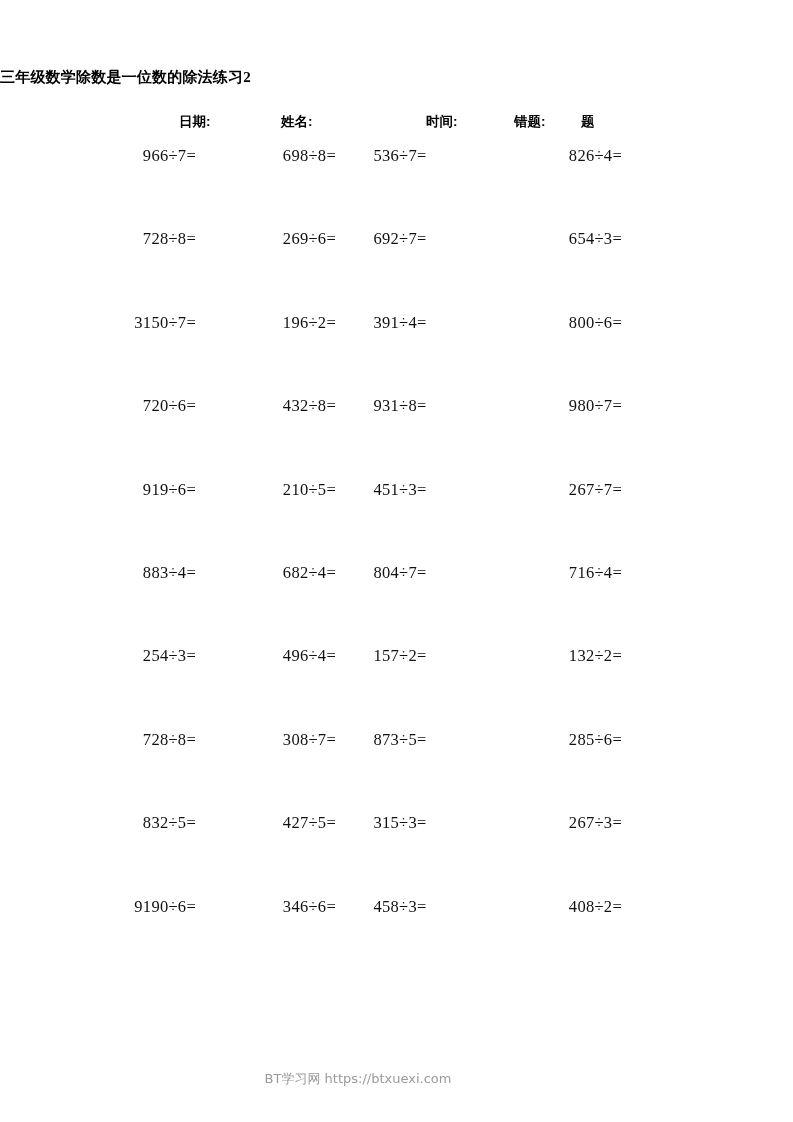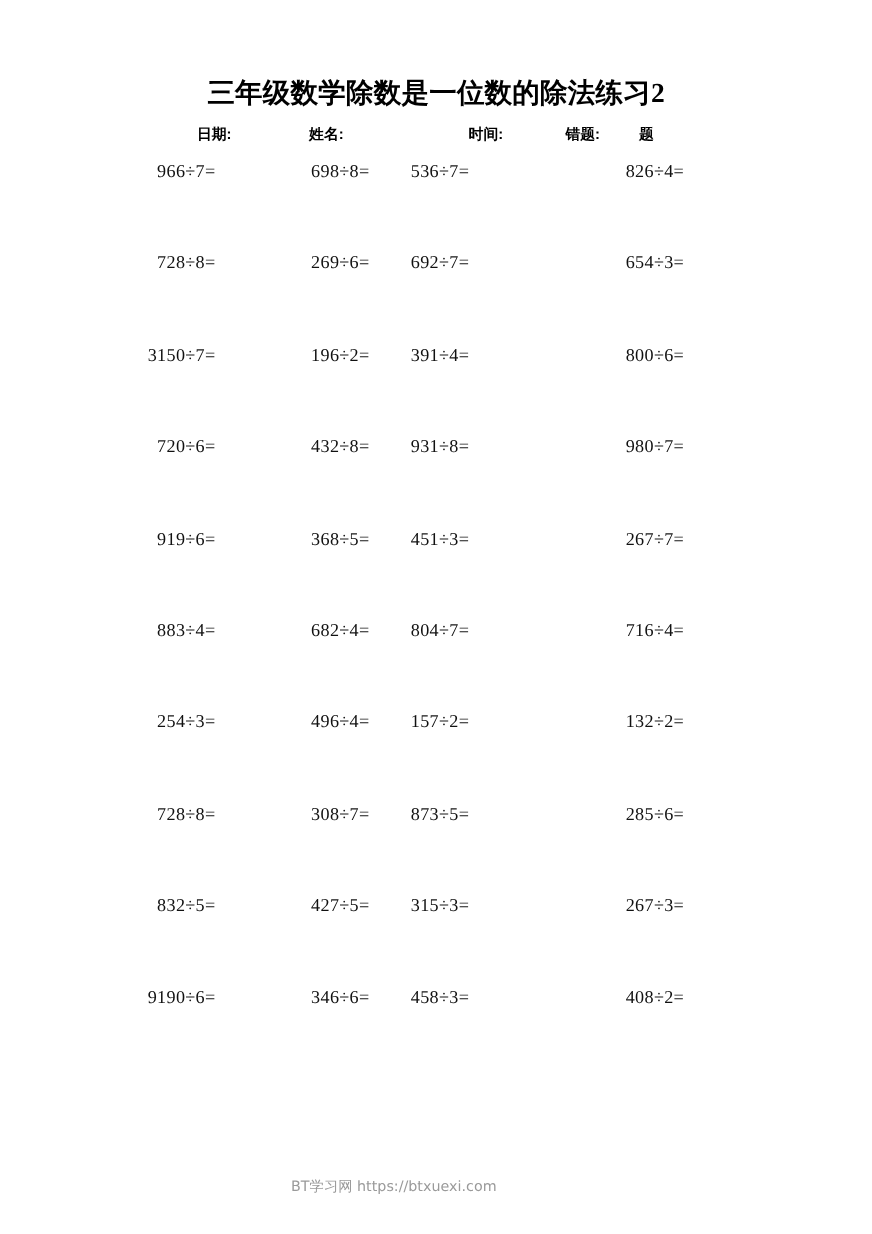--- a/index.html
+++ b/index.html
@@ -22,23 +22,22 @@
     width: 793px;
     height: 1122px;
   }
 
   
   .title {
     position: absolute;
     top: 68px;
     left: 0;
     width: 793px;
-    text-align: center;
     font-family: "Liberation Serif", "DejaVu Serif", serif;
-    font-size: 25px;
+    font-size: 15px;
     font-weight: bold;
     letter-spacing: 0.2px;
     color: #000000;
     white-space: nowrap;
   }
 
   
   .info-row {
     position: absolute;
     top: 112px;
@@ -144,21 +143,21 @@
 
     <div class="prow">
       <span class="cell c0">720÷6=</span>
       <span class="cell c1">432÷8=</span>
       <span class="cell c2">931÷8=</span>
       <span class="cell c3">980÷7=</span>
     </div>
 
     <div class="prow">
       <span class="cell c0">919÷6=</span>
-      <span class="cell c1">368÷5=</span>
+      <span class="cell c1">210÷5=</span>
       <span class="cell c2">451÷3=</span>
       <span class="cell c3">267÷7=</span>
     </div>
 
     <div class="prow">
       <span class="cell c0">883÷4=</span>
       <span class="cell c1">682÷4=</span>
       <span class="cell c2">804÷7=</span>
       <span class="cell c3">716÷4=</span>
     </div>

